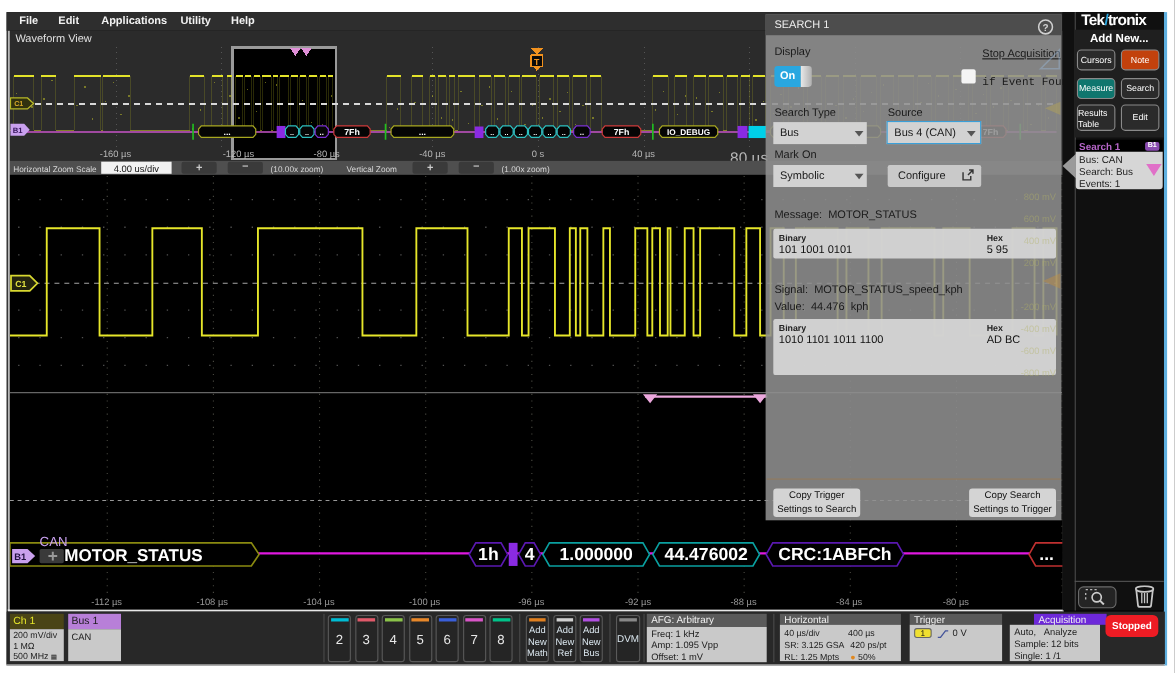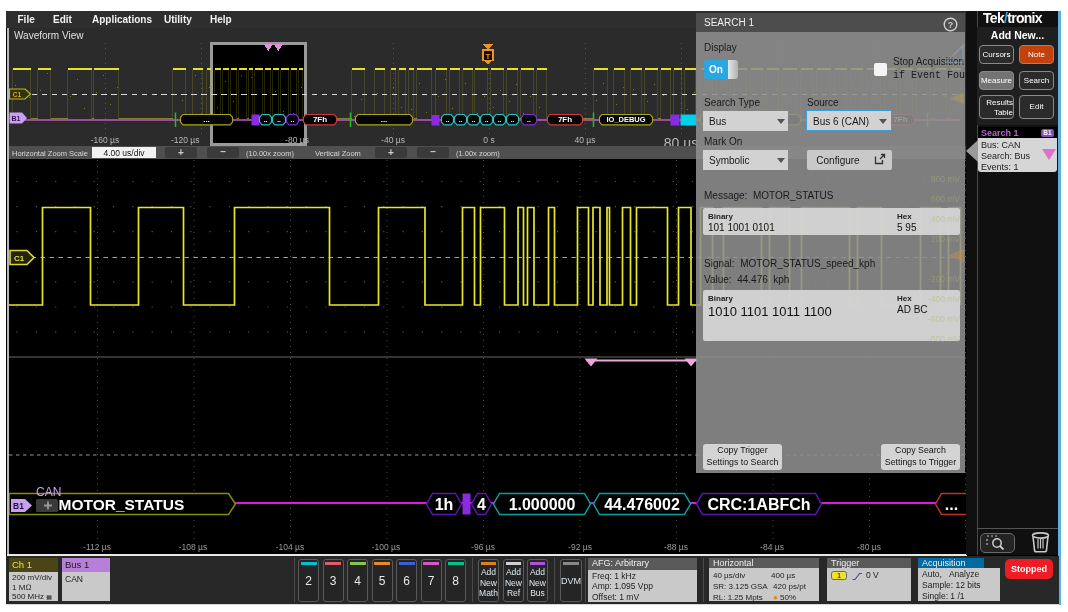--- a/index.html
+++ b/index.html
@@ -404,21 +404,21 @@
 </svg>
 
 <svg class="abs" style="left:9px;top:87px" width="26" height="40" viewBox="0 0 26 40">
   <path d="M0.5,2 h15.5 l5.5,5 -5.5,5 h-15.5 z" fill="#32320f" stroke="#b8b828" stroke-width="1.2"></path>
   <text x="8" y="9.8" fill="#d8a828" font-size="6.5" font-weight="bold" text-anchor="middle" font-family="Liberation Sans">C1</text>
   <path d="M0.5,25.5 h12.5 l5,5.5 -5,5.5 h-12.5 z" fill="#c9a0ee"></path>
   <text x="7" y="33.8" fill="#33135a" font-size="7" font-weight="bold" text-anchor="middle" font-family="Liberation Sans">B1</text>
 </svg>
 
 <div class="abs" style="left:75px;top:135px;width:60px;text-align:center;color:#b8b8b8;font-size:8.5px;">-160 µs</div>
-<div class="abs" style="left:171px;top:135px;width:60px;text-align:left;color:#b8b8b8;font-size:8.5px;">-120 µs</div>
+<div class="abs" style="left:171px;top:135px;width:60px;text-align:right;color:#b8b8b8;font-size:8.5px;">-120 µs</div>
 <div class="abs" style="left:267px;top:135px;width:60px;text-align:center;color:#b8b8b8;font-size:8.5px;">-80 µs</div>
 <div class="abs" style="left:363px;top:135px;width:60px;text-align:center;color:#b8b8b8;font-size:8.5px;">-40 µs</div>
 <div class="abs" style="left:459px;top:135px;width:60px;text-align:center;color:#b8b8b8;font-size:8.5px;">0 s</div>
 <div class="abs" style="left:555px;top:135px;width:60px;text-align:center;color:#b8b8b8;font-size:8.5px;">40 µs</div>
 <div class="abs" style="left:651px;top:135px;width:60px;text-align:center;color:#b8b8b8;font-size:14px;">80 µs</div>
 
 <div class="abs" style="left:8.5px;top:146px;width:957px;height:13px;background:#4f4f4f;"></div>
 <div class="abs" style="left:12px;top:148.5px;color:#d8d8d8;font-size:7.5px;">Horizontal Zoom Scale</div>
 <div class="abs" style="left:92px;top:146.5px;width:64px;height:11.5px;background:#f2f2f2;color:#111;font-size:8.5px;text-align:center;line-height:12px;">4.00 us/div</div>
 <div class="abs" style="left:165px;top:146.5px;width:32px;height:11.5px;background:#3a3a3a;border-radius:2px;color:#ccc;font-size:10px;text-align:center;line-height:11px;font-weight:bold;">+</div>
@@ -501,50 +501,50 @@
 <div class="abs" style="left:696px;top:12.5px;width:269px;height:19px;background:#4d4d4d;"></div>
 <div class="abs" style="left:704px;top:17px;color:#f0f0f0;font-size:10px;">SEARCH 1</div>
 <svg class="abs" style="left:943px;top:16.5px" width="15" height="15" viewBox="0 0 15 15">
  <circle cx="7.5" cy="7.5" r="6.3" fill="none" stroke="#d0d0d0" stroke-width="1.4"></circle>
  <text x="7.5" y="11" fill="#d0d0d0" font-size="9" font-weight="bold" text-anchor="middle" font-family="Liberation Sans">?</text>
 </svg>
 <div class="lbl" style="left:704px;top:42px;">Display</div>
 <div class="abs" style="left:704px;top:59.5px;width:24px;height:19.5px;background:#29a7e0;border-radius:3px 0 0 3px;color:#fff;font-size:10px;font-weight:bold;text-align:center;line-height:19px;">On</div>
 <div class="abs" style="left:728px;top:59.5px;width:10px;height:19.5px;background:linear-gradient(90deg,#e8e8e8,#b0b0b0);border-radius:0 3px 3px 0;"></div>
 <div class="abs" style="left:874px;top:62.5px;width:13px;height:13px;background:#f4f4f4;border-radius:2px;"></div>
-<div class="lbl" style="left:893px;top:56px;">Stop Acquisition</div>
+<div class="lbl" style="left:893px;top:44px;text-decoration:underline;">Stop Acquisition</div>
 <div class="lbl" style="left:893px;top:69.5px;font-family:Liberation Mono, monospace;">if Event Found</div>
 <div class="lbl" style="left:704px;top:97px;">Search Type</div>
 <div class="lbl" style="left:807px;top:97px;">Source</div>
 <div class="abs" style="left:703px;top:111px;width:85px;height:20px;background:#d2d2d2;"></div>
 <div class="lbl" style="left:709px;top:116px;">Bus</div>
 <div class="abs" style="left:777px;top:119px;width:0;height:0;border-left:4px solid transparent;border-right:4px solid transparent;border-top:5px solid #555;"></div>
 <div class="abs" style="left:806px;top:110px;width:86px;height:21px;background:#d2d2d2;border:1.6px solid #3a9fd8;box-sizing:border-box;"></div>
-<div class="lbl" style="left:813px;top:116px;">Bus 6 (CAN)</div>
+<div class="lbl" style="left:813px;top:116px;">Bus 4 (CAN)</div>
 <div class="abs" style="left:879px;top:119px;width:0;height:0;border-left:4px solid transparent;border-right:4px solid transparent;border-top:5px solid #555;"></div>
 <div class="lbl" style="left:704px;top:136px;">Mark On</div>
 <div class="abs" style="left:703px;top:149.5px;width:85px;height:20px;background:#d2d2d2;"></div>
 <div class="lbl" style="left:709px;top:154.5px;">Symbolic</div>
 <div class="abs" style="left:777px;top:158px;width:0;height:0;border-left:4px solid transparent;border-right:4px solid transparent;border-top:5px solid #555;"></div>
 <div class="abs" style="left:807px;top:149.5px;width:85px;height:20px;background:#c9c9c9;border-radius:2px;"></div>
 <div class="abs" style="left:807px;top:154.5px;width:62px;text-align:center;color:#1a1a1a;font-size:10px;">Configure</div>
 <svg class="abs" style="left:874px;top:153px" width="12" height="12" viewBox="0 0 12 12">
  <path d="M1.5,3.5 v7 h7 v-3.5 M6,6 L10.5,1.5 M7,1.5 h3.5 v3.5" fill="none" stroke="#333" stroke-width="1.3"></path>
 </svg>
 <div class="lbl" style="left:704px;top:190px;">Message:&nbsp;&nbsp;MOTOR_STATUS</div>
 <div class="abs" style="left:703px;top:208px;width:257px;height:27px;background:rgba(214,214,214,0.93);border-radius:2px;"></div>
 <div class="abs" style="left:708px;top:212px;color:#222;font-size:8px;font-weight:bold;">Binary</div>
 <div class="abs" style="left:708px;top:222px;color:#111;font-size:10px;">101 1001 0101</div>
 <div class="abs" style="left:897px;top:212px;color:#222;font-size:8px;font-weight:bold;">Hex</div>
 <div class="abs" style="left:897px;top:222px;color:#111;font-size:10px;">5 95</div>
 <div class="lbl" style="left:704px;top:258px;">Signal:&nbsp;&nbsp;MOTOR_STATUS_speed_kph</div>
 <div class="lbl" style="left:704px;top:274px;">Value:&nbsp;&nbsp;44.476&nbsp;&nbsp;kph</div>
 <div class="abs" style="left:703px;top:290px;width:257px;height:51px;background:rgba(214,214,214,0.93);border-radius:2px;"></div>
 <div class="abs" style="left:708px;top:294px;color:#222;font-size:8px;font-weight:bold;">Binary</div>
-<div class="abs" style="left:708px;top:304px;color:#111;font-size:13px;">1010 1101 1011 1100</div>
+<div class="abs" style="left:708px;top:304px;color:#111;font-size:10px;">1010 1101 1011 1100</div>
 <div class="abs" style="left:897px;top:294px;color:#222;font-size:8px;font-weight:bold;">Hex</div>
 <div class="abs" style="left:897px;top:304px;color:#111;font-size:10px;">AD BC</div>
 <div class="abs" style="left:697px;top:435px;width:267px;height:1px;background:rgba(160,120,70,0.6);"></div>
 <div class="abs" style="left:703px;top:443.5px;width:79px;height:26px;background:#d4d4d4;border-radius:3px;color:#111;font-size:8.8px;text-align:center;line-height:12.5px;">Copy Trigger<br>Settings to Search</div>
 <div class="abs" style="left:881px;top:443.5px;width:79px;height:26px;background:#d4d4d4;border-radius:3px;color:#111;font-size:8.8px;text-align:center;line-height:12.5px;">Copy Search<br>Settings to Trigger</div>
 
 <svg class="abs" style="left:696px;top:12.5px" width="269" height="460" viewBox="696 12.5 269 460">
 <text x="960" y="181" fill="rgba(180,180,105,0.45)" font-size="8.5" text-anchor="end" font-family="Liberation Sans">800 mV</text>
 <text x="960" y="201" fill="rgba(180,180,105,0.45)" font-size="8.5" text-anchor="end" font-family="Liberation Sans">600 mV</text>
 <text x="960" y="221" fill="rgba(180,180,105,0.45)" font-size="8.5" text-anchor="end" font-family="Liberation Sans">400 mV</text>
@@ -562,23 +562,23 @@
 <div class="abs" style="left:968px;top:286px;width:3px;height:3px;background:#999;border-radius:50%;"></div>
 <div class="abs" style="left:968px;top:292px;width:3px;height:3px;background:#999;border-radius:50%;"></div>
 
 <div class="abs" style="left:966px;top:11px;width:92px;height:544px;background:#101010;"></div>
 <div class="abs" style="left:976.5px;top:11px;width:1px;height:544px;background:#4a4a4a;"></div>
 <div class="abs" style="left:983px;top:10px;width:76px;height:16px;color:#fff;font-size:14px;font-weight:bold;letter-spacing:-0.7px;">Tek<span style="color:#2ba8e0;">/</span>tronix</div>
 <div class="abs" style="left:977px;top:27px;width:81px;height:98px;background:#1f1f1f;"></div>
 <div class="abs" style="left:977px;top:29px;width:81px;text-align:center;color:#fff;font-size:10.5px;font-weight:bold;">Add New...</div>
 <div class="abs" style="left:979px;top:45px;width:35px;height:19px;background:#2b2b2b;border:1px solid #8a8a8a;border-radius:4px;box-sizing:border-box;color:#fff;font-size:8px;text-align:center;line-height:17px;">Cursors</div>
 <div class="abs" style="left:1019px;top:45px;width:35px;height:19px;background:#c2410c;border:1px solid #8a8a8a;border-radius:4px;box-sizing:border-box;color:#fff;font-size:8px;text-align:center;line-height:17px;">Note</div>
-<div class="abs" style="left:979px;top:71px;width:35px;height:19px;background:#737373;border:1px solid #8a8a8a;border-radius:4px;box-sizing:border-box;color:#fff;font-size:8px;text-align:center;line-height:17px;">Measure</div>
+<div class="abs" style="left:979px;top:71px;width:35px;height:19px;background:#0f766e;border:1px solid #8a8a8a;border-radius:4px;box-sizing:border-box;color:#fff;font-size:8px;text-align:center;line-height:17px;">Measure</div>
 <div class="abs" style="left:1019px;top:71px;width:35px;height:19px;background:#2b2b2b;border:1px solid #8a8a8a;border-radius:4px;box-sizing:border-box;color:#fff;font-size:8px;text-align:center;line-height:17px;">Search</div>
-<div class="abs" style="left:979px;top:95px;width:35px;height:24px;background:#2b2b2b;border:1px solid #8a8a8a;border-radius:4px;box-sizing:border-box;color:#fff;font-size:8px;text-align:right;line-height:10px;padding-top:2px;">Results<br>Table</div>
+<div class="abs" style="left:979px;top:95px;width:35px;height:24px;background:#2b2b2b;border:1px solid #8a8a8a;border-radius:4px;box-sizing:border-box;color:#fff;font-size:8px;text-align:left;line-height:10px;padding-top:2px;">Results<br>Table</div>
 <div class="abs" style="left:1019px;top:95px;width:35px;height:24px;background:#2b2b2b;border:1px solid #8a8a8a;border-radius:4px;box-sizing:border-box;color:#fff;font-size:8px;text-align:center;line-height:21px;">Edit</div>
 
 <div class="abs" style="left:966px;top:140px;width:0;height:0;border-top:11px solid transparent;border-bottom:11px solid transparent;border-right:12px solid #9a9a9a;"></div>
 <div class="abs" style="left:978px;top:127px;width:79px;height:11px;background:#000;"></div>
 <div class="abs" style="left:981px;top:127.5px;color:#b565c8;font-size:9px;font-weight:bold;">Search 1</div>
 <div class="abs" style="left:1041px;top:128.5px;width:13px;height:8px;background:#8a4bb0;border-radius:2px;color:#fff;font-size:6.5px;font-weight:bold;text-align:center;line-height:8px;">B1</div>
 <div class="abs" style="left:978px;top:138px;width:79px;height:34px;background:#d6d6d6;border-radius:0 0 3px 3px;"></div>
 <div class="abs" style="left:981px;top:139.5px;color:#222;font-size:9px;">Bus: CAN</div>
 <div class="abs" style="left:981px;top:150.5px;color:#222;font-size:9px;">Search: Bus</div>
 <div class="abs" style="left:981px;top:161.5px;color:#222;font-size:9px;">Events: 1</div>
@@ -652,14 +652,14 @@
 <span style="position:absolute;left:4px;top:24px;font-size:8px;">RL: 1.25 Mpts</span>
     <span style="position:absolute;left:64px;top:24px;font-size:8px;"><span style="color:#e08820;">●</span> 50%</span>
 </div>
 <div class="abs" style="left:827px;top:558px;width:84px;height:10px;background:#5a5a5a;color:#f0f0f0;font-size:9px;padding-left:4px;box-sizing:border-box;line-height:10px;">Trigger</div>
 <div class="abs" style="left:827px;top:568px;width:84px;height:33px;background:#c9c9c9;"></div>
 <div class="abs" style="left:831px;top:570.5px;width:16px;height:9.5px;background:#f0e030;border:1px solid #666;border-radius:2.5px;box-sizing:border-box;color:#111;font-size:7.5px;text-align:center;line-height:8px;">1</div>
 <svg class="abs" style="left:852px;top:570.5px" width="11" height="11" viewBox="0 0 11 11">
     <path d="M0.5,8.5 h2.5 l4.5,-6 h2.5" fill="none" stroke="#44549a" stroke-width="1.2"></path>
   </svg>
 <div class="abs" style="left:866px;top:570px;color:#222;font-size:8.5px;">0 V</div>
-<div class="abs" style="left:918px;top:558px;width:66px;height:10px;background:#0369a1;color:#f0f0f0;font-size:9px;padding-left:4px;box-sizing:border-box;line-height:10px;">Acquisition</div>
+<div class="abs" style="left:940px;top:558px;width:66px;height:10px;background:#6d28d9;color:#f0f0f0;font-size:9px;padding-left:4px;box-sizing:border-box;line-height:10px;">Acquisition</div>
 <div class="abs" style="left:918px;top:568px;width:82px;height:33px;background:#c9c9c9;color:#222;font-size:8.5px;line-height:11px;padding:1px 0 0 4px;box-sizing:border-box;">Auto, &nbsp;&nbsp;Analyze<br>Sample: 12 bits<br>Single: 1 /1</div>
 <div class="abs" style="left:1005px;top:559px;width:48px;height:20px;background:#ee1c24;border-radius:5px;color:#fff;font-size:9px;font-weight:bold;text-align:center;line-height:20px;">Stopped</div>
 </body></html>

